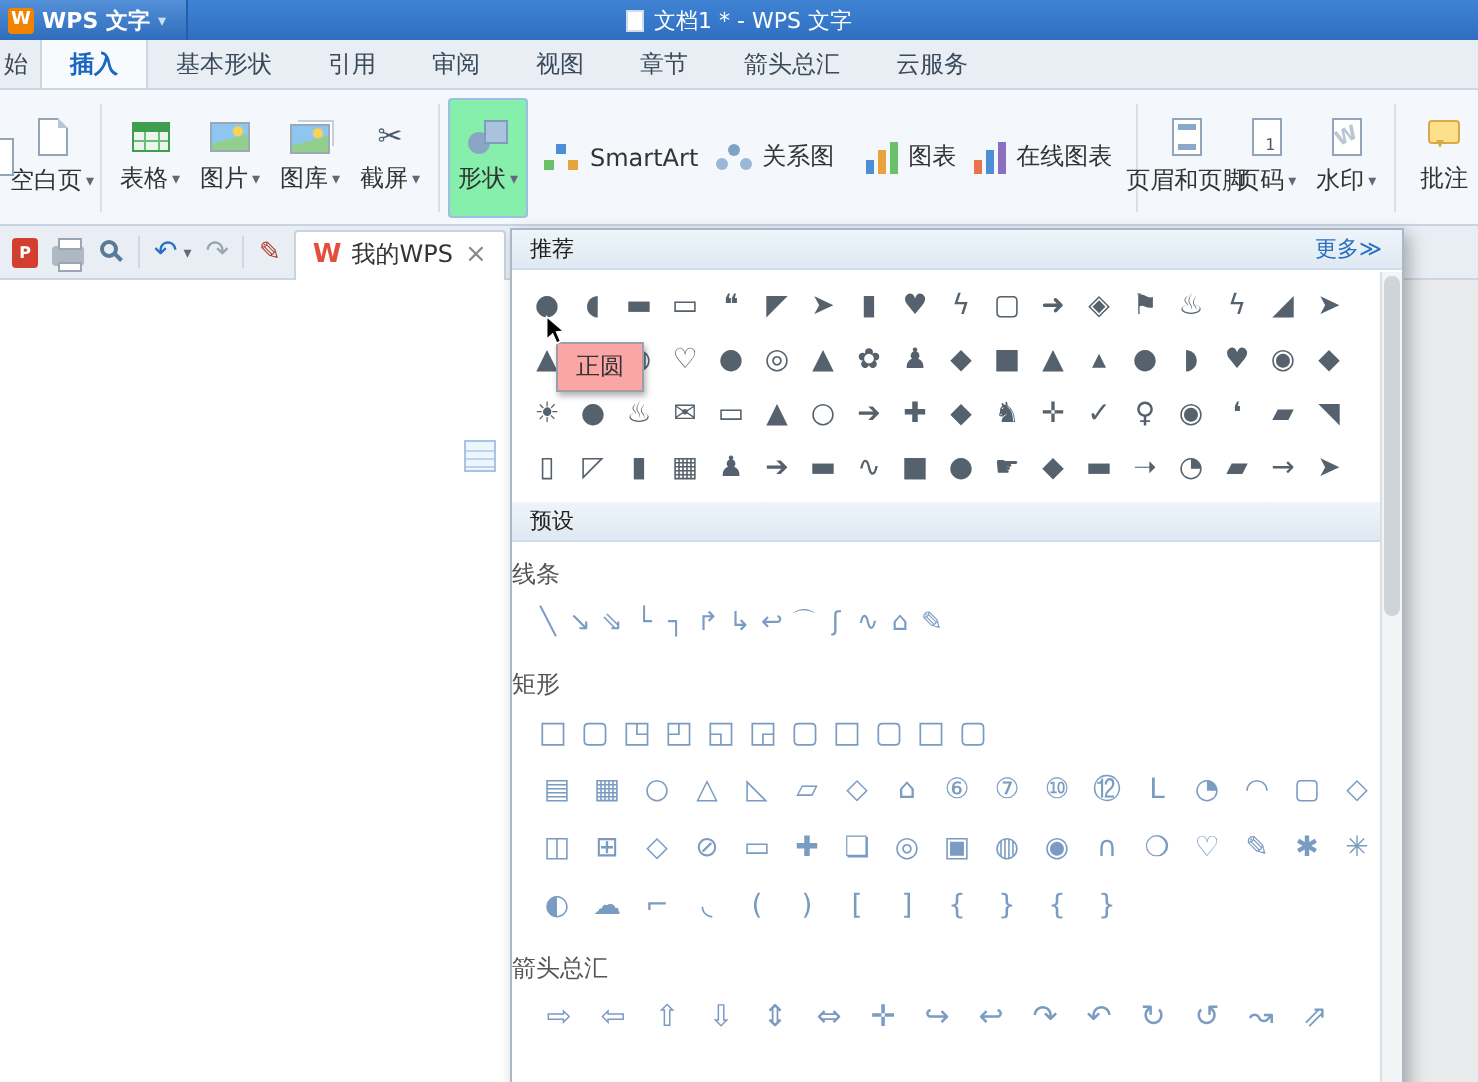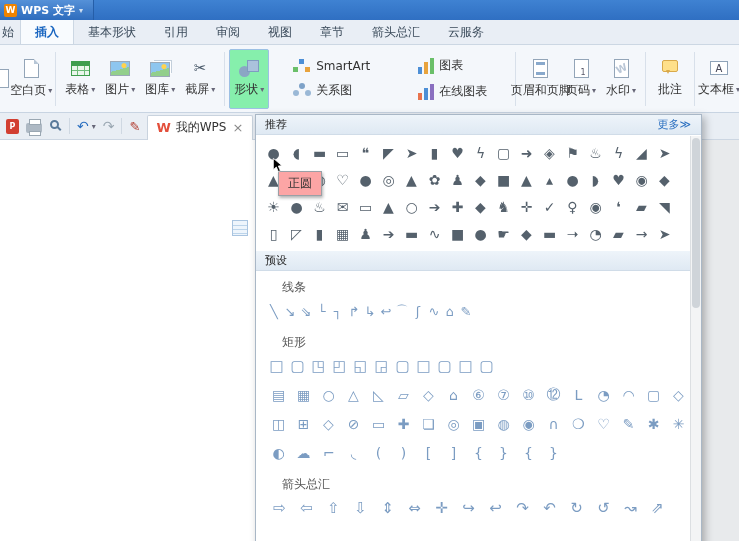--- a/index.html
+++ b/index.html
@@ -22,21 +22,21 @@
   .tab.active { background:#f8fbfe; color:#1a66c0; font-weight:bold; border-left:1px solid #ccd7e3; border-right:1px solid #ccd7e3; }
 
   
   .ribbon { position:absolute; top:45px; left:0; right:0; height:68px; background:#f4f7fb; border-bottom:1px solid #c8d4e2; display:flex; align-items:center; padding:2px 0; }
   .vsep { width:1px; height:54px; background:#d8e0ea; margin:0 4px; flex:none; }
   .rbtn { display:flex; flex-direction:column; align-items:center; justify-content:center; gap:4px; padding:3px 5px; min-width:40px; height:60px; cursor:pointer; border:1px solid transparent; }
   .rbtn.sliver { min-width:14px; margin-left:-8px; }
   .rbtn.active-btn { background:#86efac; border:1px solid #9cc0e4; border-radius:2px; }
   .lbl { font-size:12px; color:#333; display:flex; align-items:center; gap:2px; white-space:nowrap; }
   .caret { font-size:8px; color:#667; }
-  .vcol { display:flex; flex-direction:column; justify-content:center; gap:9px; padding:0 24px; height:60px; }
+  .vcol { display:flex; flex-direction:row; justify-content:center; gap:9px; padding:0 8px; height:60px; }
   .sbtn { display:flex; align-items:center; gap:5px; font-size:12px; color:#333; cursor:pointer; white-space:nowrap; }
   .ico { display:flex; align-items:center; justify-content:center; min-height:18px; }
 
   
   .pg { width:15px; height:19px; background:#fff; border:1px solid #93a5b8; position:relative; }
   .pg-fold::after { content:""; position:absolute; top:-1px; right:-1px; width:0; height:0; border-top:5px solid #f4f7fb; border-left:5px solid #b7c6d6; }
   .tbl-ico { width:19px; height:15px; border:1px solid #3f9e4e; background-color:#eaf6ec;
     background-image:linear-gradient(#3f9e4e 0 4px, rgba(0,0,0,0) 4px),
       linear-gradient(to right, rgba(0,0,0,0) 0 5px, #6dbb78 5px 6px, rgba(0,0,0,0) 6px 12px, #6dbb78 12px 13px, rgba(0,0,0,0) 13px),
       linear-gradient(to bottom, rgba(0,0,0,0) 0 8px, #6dbb78 8px 9px, rgba(0,0,0,0) 9px); }
@@ -96,32 +96,36 @@
   .rec-grid { padding:4px 12px 4px 6px; }
   .g-row { display:flex; align-items:center; }
   .cell { display:inline-flex; align-items:center; justify-content:center; height:24px; cursor:pointer; flex:none; }
   .cell.rec { width:23px; color:#55616c; font-size:14px; height:27px; }
   .outline { padding:1px 12px 3px 10px; }
   .outline .cell { color:#7b9cc2; }
   .lines .cell { width:16px; font-size:13px; }
   .rects .cell { width:21px; font-size:15px; }
   .basic .cell { width:25px; font-size:14px; height:25px; }
   .arrows .cell { width:27px; font-size:15px; }
-  .sec-label { padding:8px 26px 2px; color:#555; font-size:12px; }
+  .sec-label { padding:8px 0 2px; color:#555; font-size:12px; }
   .p-scroll { position:absolute; top:21px; right:0; bottom:0; width:11px; background:#f3f4f5; border-left:1px solid #dcdfe2; cursor:pointer; }
   .p-thumb { position:absolute; top:2px; left:1px; right:1px; height:170px; background:#cfd4d9; border-radius:4px; cursor:pointer; }
   .tooltip { position:absolute; left:22px; top:56px; background:#fca5a5; border:1px solid #9aa0a6; box-shadow:1px 2px 3px rgba(0,0,0,.3); padding:3px 9px; font-size:12px; color:#333; z-index:12; }
   .cursor { position:absolute; left:14px; top:42px; z-index:13; }
 </style>
 </head>
 <body>
 
 <div class="app">
 
   <div class="titlebar">
+    <div class="title-center">
+      <span class="doc-ico"></span>
+      <span>文档1 * - WPS 文字</span>
+    </div>
     <div class="logo-tab">
       <span class="logo-mark">W</span>
       <span class="logo-text">WPS 文字</span>
       <span class="caret" style="color:#cfe0f2">▾</span>
     </div>
   </div>
 
   <div class="tabrow">
     <span class="tab tab-cut">始</span>
     <span class="tab active">插入</span>

